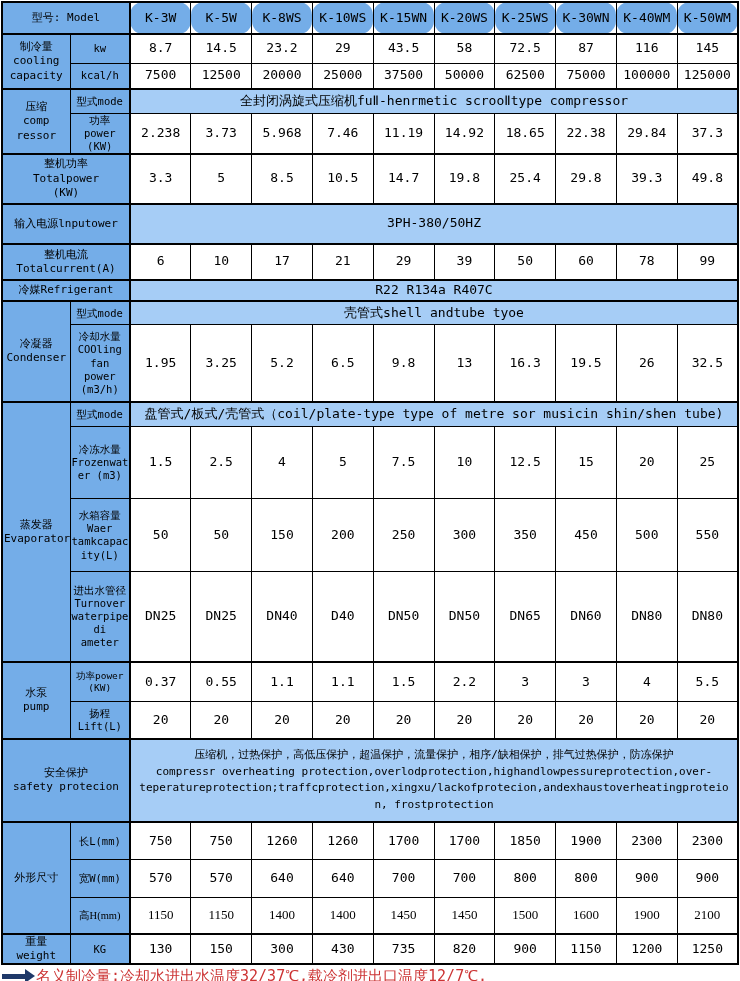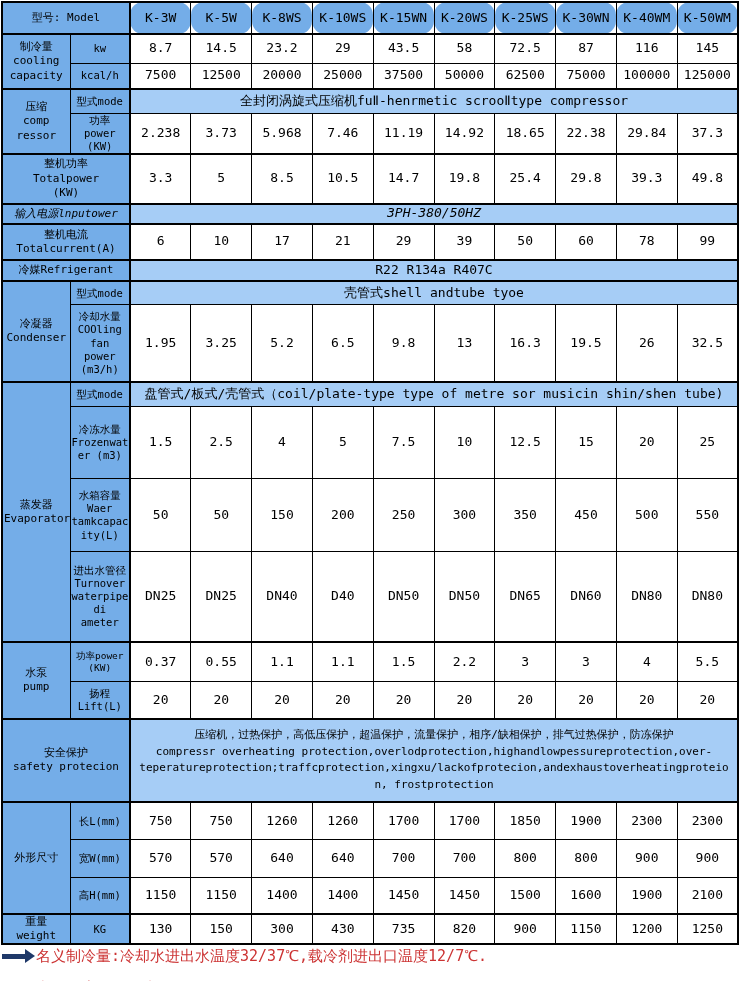--- a/index.html
+++ b/index.html
@@ -121,21 +121,21 @@
           <td class="val">5</td>
           <td class="val">8.5</td>
           <td class="val">10.5</td>
           <td class="val">14.7</td>
           <td class="val">19.8</td>
           <td class="val">25.4</td>
           <td class="val">29.8</td>
           <td class="val">39.3</td>
           <td class="val">49.8</td>
         </tr>
-        <tr class="grp" style="height: 20px; font-style: italic;">
+        <tr class="grp" style="height: 40px;">
           <td class="glabel" colspan="2">输入电源lnputower</td>
           <td class="band vthick" colspan="10">3PH-380/50HZ</td>
         </tr>
         <tr class="grp" style="height: 36px;">
           <td class="glabel" colspan="2">整机电流
 Totalcurrent(A)</td>
           <td class="val vthick">6</td>
           <td class="val">10</td>
           <td class="val">17</td>
           <td class="val">21</td>
@@ -283,21 +283,21 @@
           <td class="val">570</td>
           <td class="val">640</td>
           <td class="val">640</td>
           <td class="val">700</td>
           <td class="val">700</td>
           <td class="val">800</td>
           <td class="val">800</td>
           <td class="val">900</td>
           <td class="val">900</td>
         </tr>
-        <tr style="height: 36px;">
+        <tr style="height: 36px; font-family: Liberation Serif, serif;">
           <td class="slabel">高H(mm)</td>
           <td class="val vthick">1150</td>
           <td class="val">1150</td>
           <td class="val">1400</td>
           <td class="val">1400</td>
           <td class="val">1450</td>
           <td class="val">1450</td>
           <td class="val">1500</td>
           <td class="val">1600</td>
           <td class="val">1900</td>

